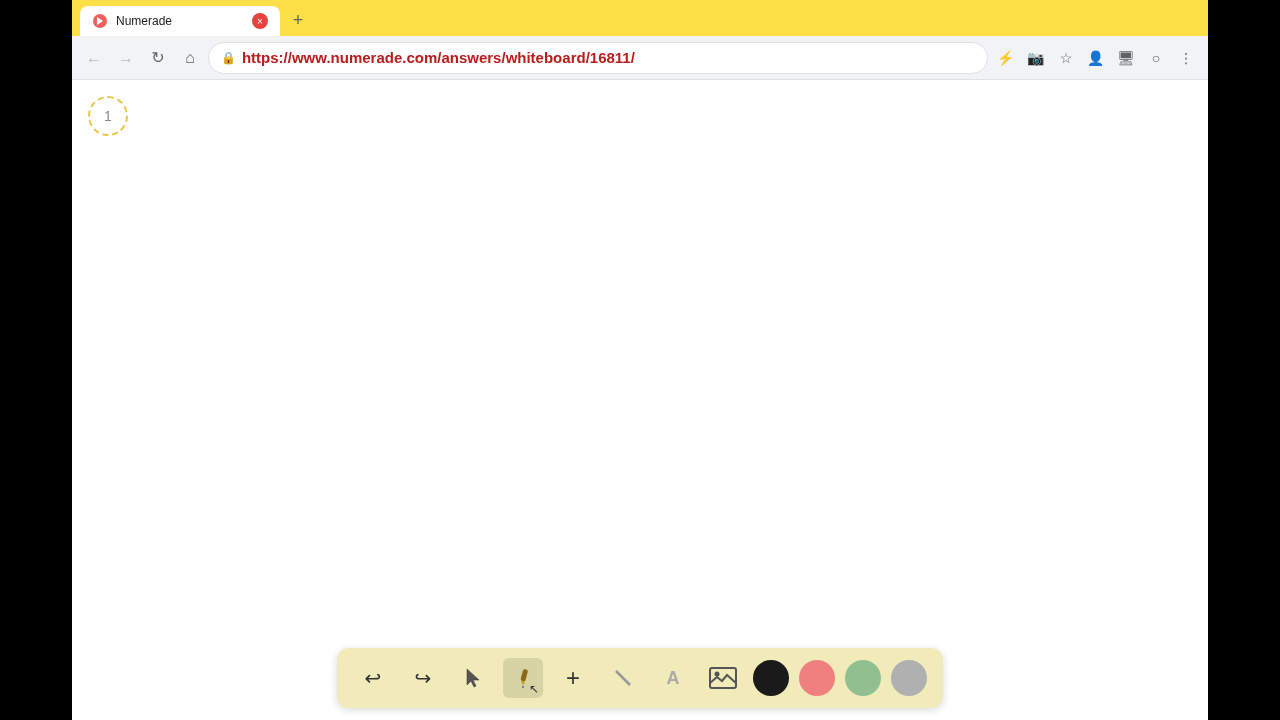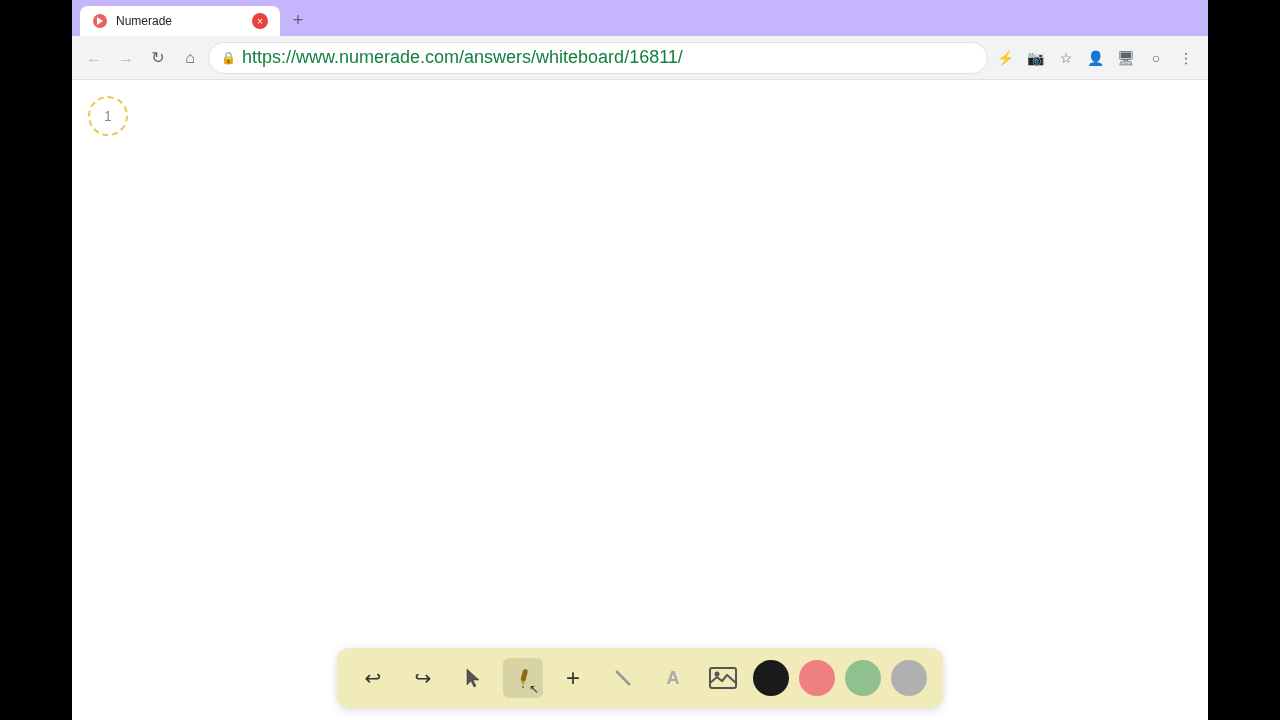--- a/index.html
+++ b/index.html
@@ -19,21 +19,21 @@
       left: 72px;
       width: 1136px;
       height: 720px;
       background: #fff;
       display: flex;
       flex-direction: column;
     }
 
     
     .tab-bar {
-      background: #c4b5fd;
+      background: #fde047;
       height: 36px;
       display: flex;
       align-items: flex-end;
       padding: 0 8px;
       gap: 0;
     }
 
     .tab {
       background: #fff;
       height: 30px;
@@ -126,23 +126,24 @@
       font-size: 13px;
       color: #202124;
     }
 
     .lock-icon {
       font-size: 12px;
       color: #5f6368;
     }
 
     .address-text {
-      font-size: 18px;
-      color: #15803d;
+      font-size: 15px;
+      color: #b91c1c;
       flex: 1;
+      font-weight: bold;
     }
 
     .toolbar-icons {
       display: flex;
       align-items: center;
       gap: 2px;
     }
 
     .toolbar-icon-btn {
       width: 28px;

